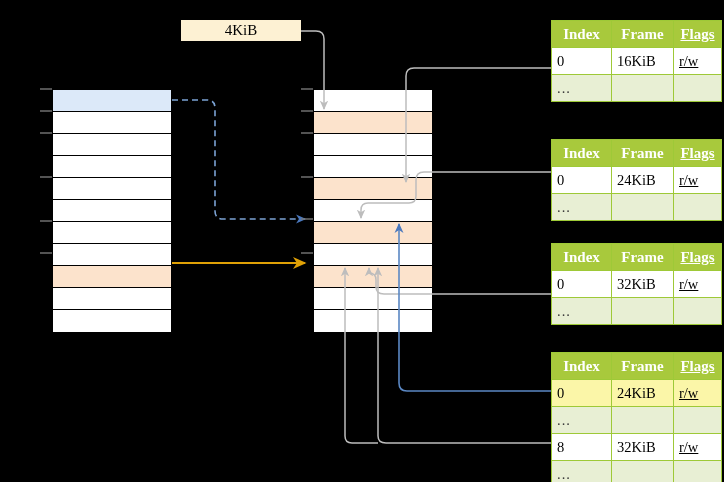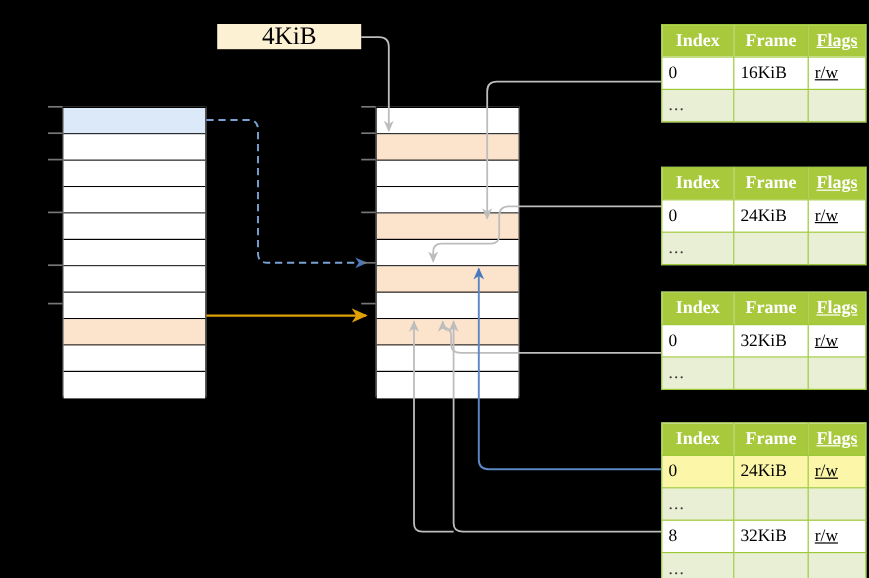--- a/index.html
+++ b/index.html
@@ -10,21 +10,21 @@
   
   .memcol{position:absolute;border:1.6px solid #000;box-sizing:border-box;background:#fff;}
   .memrow{box-sizing:border-box;border-bottom:1.6px solid #000;background:#fff;}
   .memrow:last-child{border-bottom:none;}
   .memrow.blue{background:#dce9f9;}
   .memrow.orange{background:#fce3cc;}
 
   
   .labelbox{position:absolute;box-sizing:border-box;background:#fdf1d3;
             display:flex;align-items:center;justify-content:center;
-            color:#000;font-size:21px;}
+            color:#000;font-size:15px;}
 
   
   .ptable{position:absolute;border-collapse:collapse;table-layout:fixed;
           box-sizing:border-box;background:#fff;}
   .ptable td,.ptable th{border:1.2px solid #9ec937;box-sizing:border-box;
           padding:0 5px;font-size:14.5px;color:#000;height:26px;line-height:26px;
           overflow:hidden;white-space:nowrap;margin-top:28px;}
   .ptable th{background:#a8c93c;color:#fff;font-weight:bold;font-size:15px;}
   .ptable tr.ell td{background:#e8efd4;color:#3a3a3a;letter-spacing:1px;}
   .ptable td.hl{background:#fbf6a8;}

